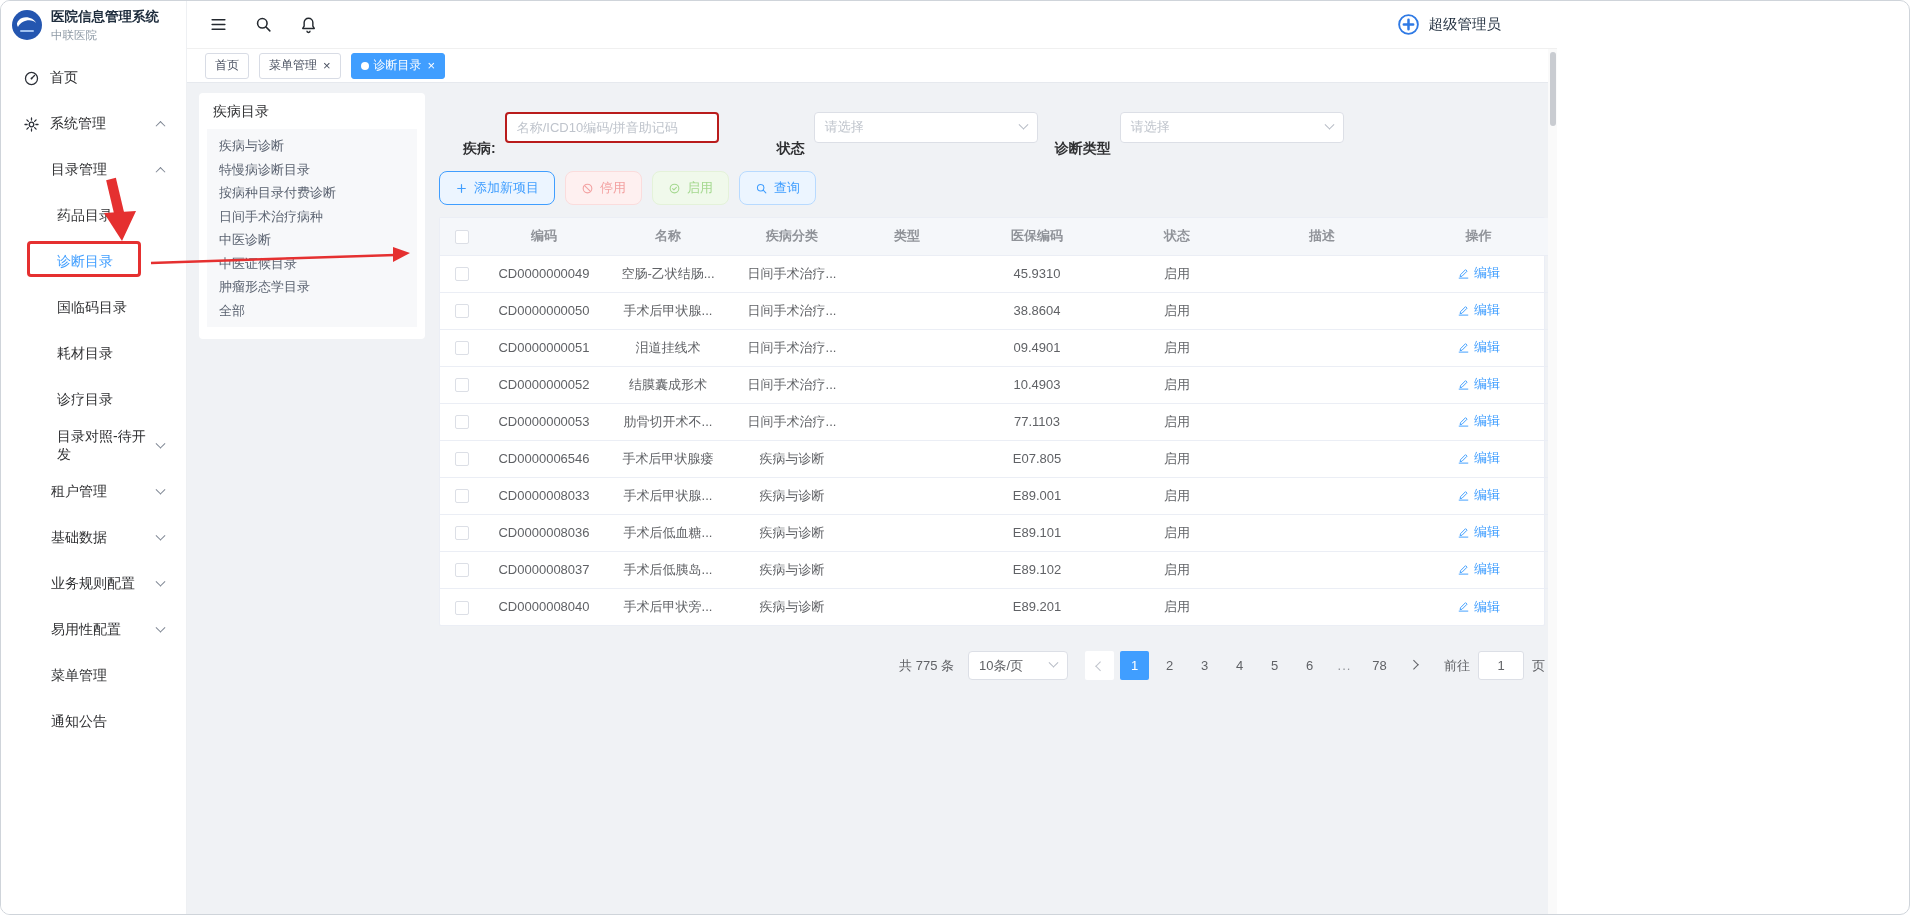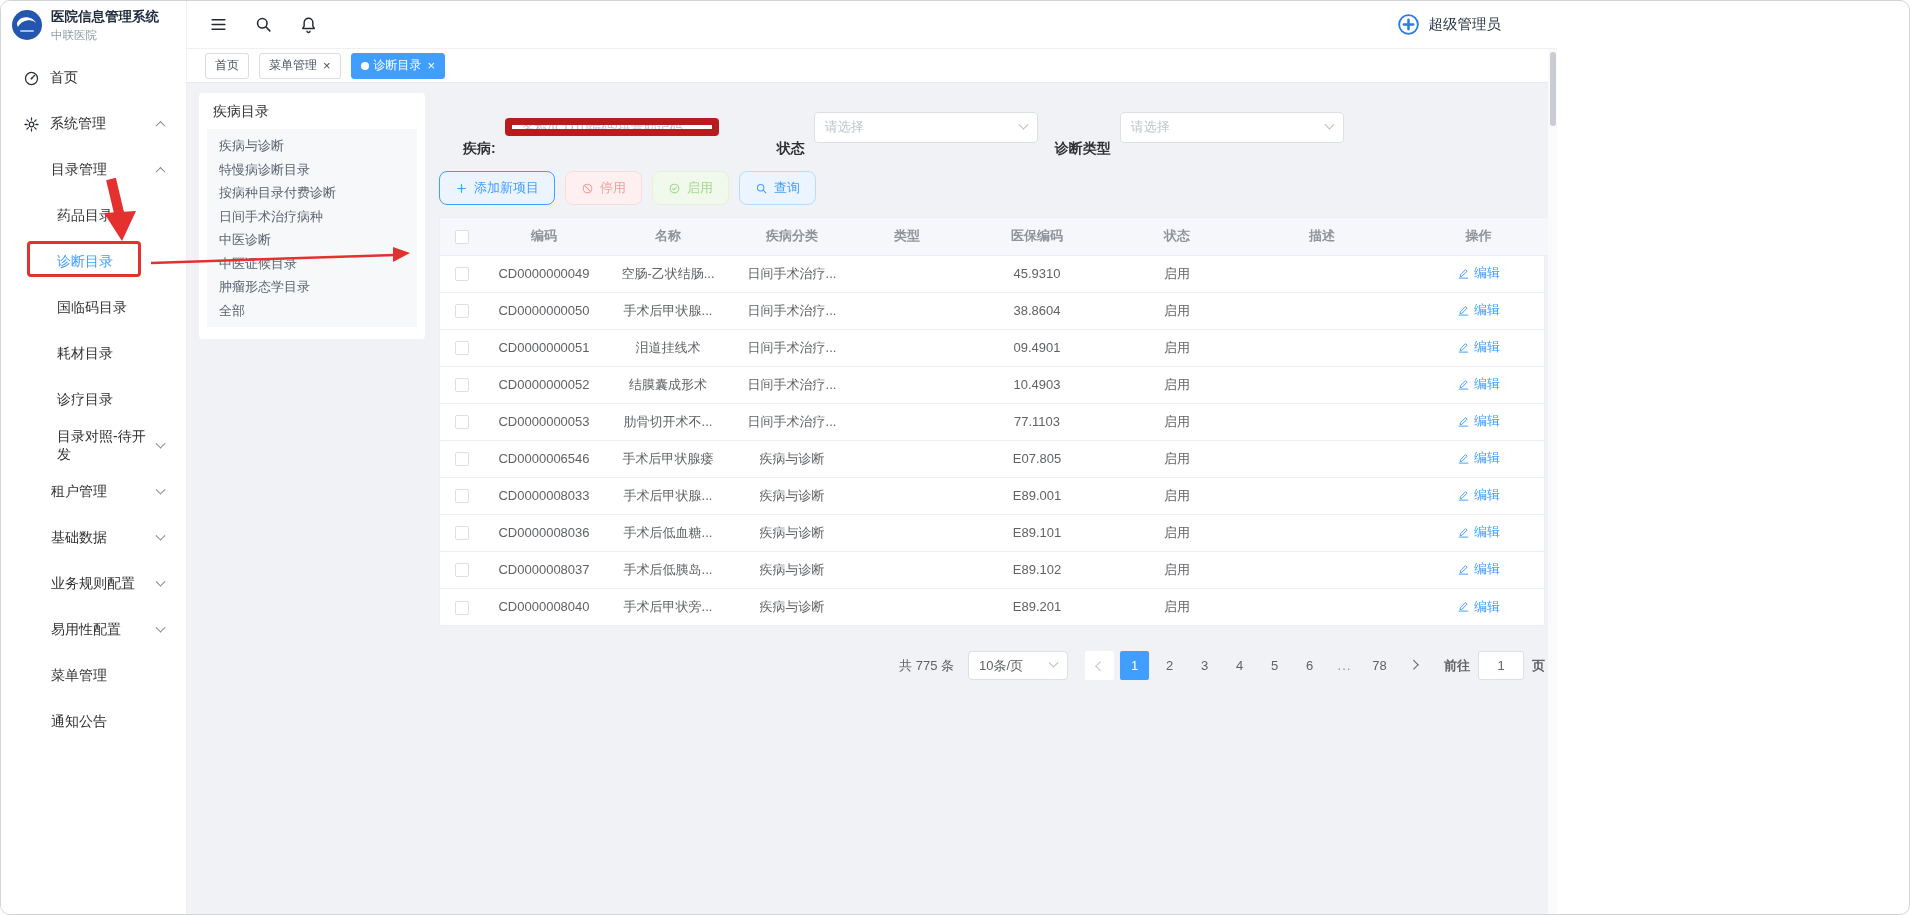--- a/index.html
+++ b/index.html
@@ -56,21 +56,21 @@
   .catalog-title { font-size: 14px; color: #303133; padding: 2px 6px 8px; }
   .catalog-list { list-style: none; background: #f7f8fa; padding: 5px 12px; }
   .cat-item { font-size: 13px; color: #5a6270; line-height: 23.5px; cursor: pointer; white-space: nowrap; }
 
   
   .panel { flex: 1; min-width: 0; }
   .filter-row { display: flex; align-items: center; padding-left: 24px; margin: 3px 0 13px; }
   .f-label { font-size: 14px; font-weight: bold; color: #303133; margin-right: 9px; white-space: nowrap; margin-top: 44px; }
   .f-label.g1 { margin-left: 58px; }
   .f-label.g2 { margin-left: 17px; }
-  .f-input { width: 214px; height: 18px; border: 7px solid #b91c1c; border-radius: 4px;
+  .f-input { width: 214px; height: 31px; border: 2px solid #b91c1c; border-radius: 4px;
              padding: 0 10px; font-size: 13px; color: #303133; outline: none; background: #fff;
              font-family: inherit; }
   .f-input::placeholder { color: #bfc4cc; }
   .f-select { width: 224px; height: 31px; border: 1px solid #dcdfe6; border-radius: 4px; background: #fff;
               display: flex; align-items: center; justify-content: space-between; padding: 0 10px; cursor: pointer; }
   .f-select .ph { font-size: 13px; color: #bfc4cc; }
   .f-select .val { font-size: 13px; color: #606266; }
   .sel-chev { width: 7px; height: 7px; border-right: 1.3px solid #b4bac4; border-bottom: 1.3px solid #b4bac4;
               transform: rotate(45deg) translate(-2px,-2px); flex-shrink: 0; }
 
@@ -104,21 +104,21 @@
   .pg-btn { min-width: 29px; height: 29px; border: none; background: transparent; border-radius: 2px;
             margin: 0 3px; font-size: 13px; color: #606266; cursor: pointer; font-family: inherit;
             display: inline-flex; align-items: center; justify-content: center; }
   .pg-btn.active { background: #409eff; color: #fff; }
   .pg-btn.more { letter-spacing: 1px; color: #909399; }
   .pg-btn.prev { background: #fff; color: #c0c4cc; }
   .pg-btn.next { color: #606266; }
   .arr { width: 7px; height: 7px; border-left: 1.6px solid currentColor; border-bottom: 1.6px solid currentColor; }
   .arr.l { transform: rotate(45deg) translateX(1px); }
   .arr.r { transform: rotate(225deg) translateX(1px); }
-  .pg-goto { margin-left: 12px; font-weight: bold; }
+  .pg-goto { margin-left: 12px; }
   .pg-goto.suffix { margin-left: 0; }
   .pg-input { width: 46px; height: 29px; border: 1px solid #dcdfe6; border-radius: 3px; text-align: center;
               font-size: 13px; color: #606266; margin: 0 8px; outline: none; background: #fff;
               font-family: inherit; }
 
   
   .scrollbar { position: absolute; top: 48px; left: 1547px; width: 9px; bottom: 0; background: #fafafa; }
   .scroll-thumb { position: absolute; top: 3px; left: 1.5px; width: 6px; height: 74px; border-radius: 3px;
                   background: #c9ccd1; cursor: pointer; }
 

